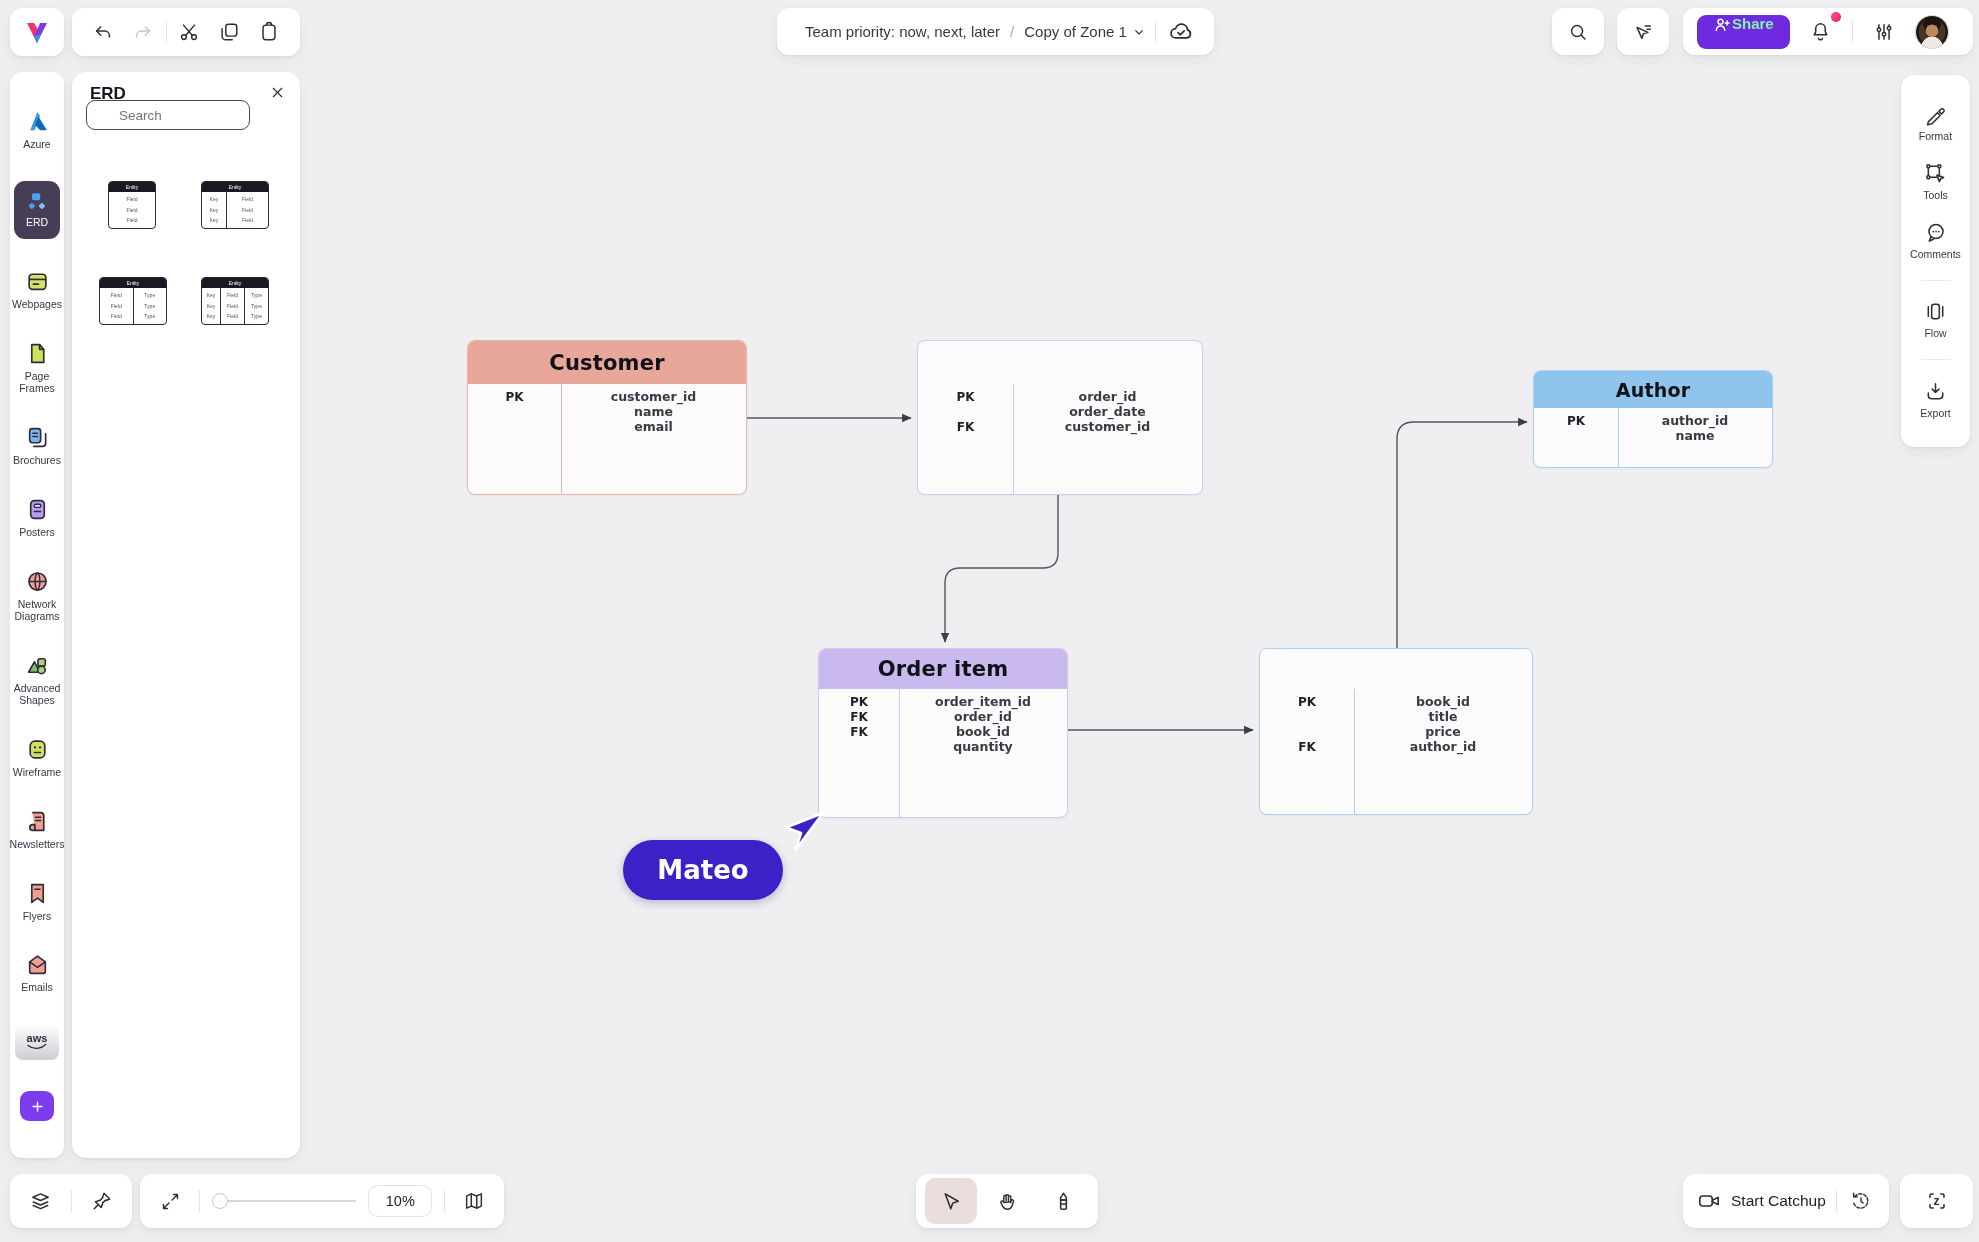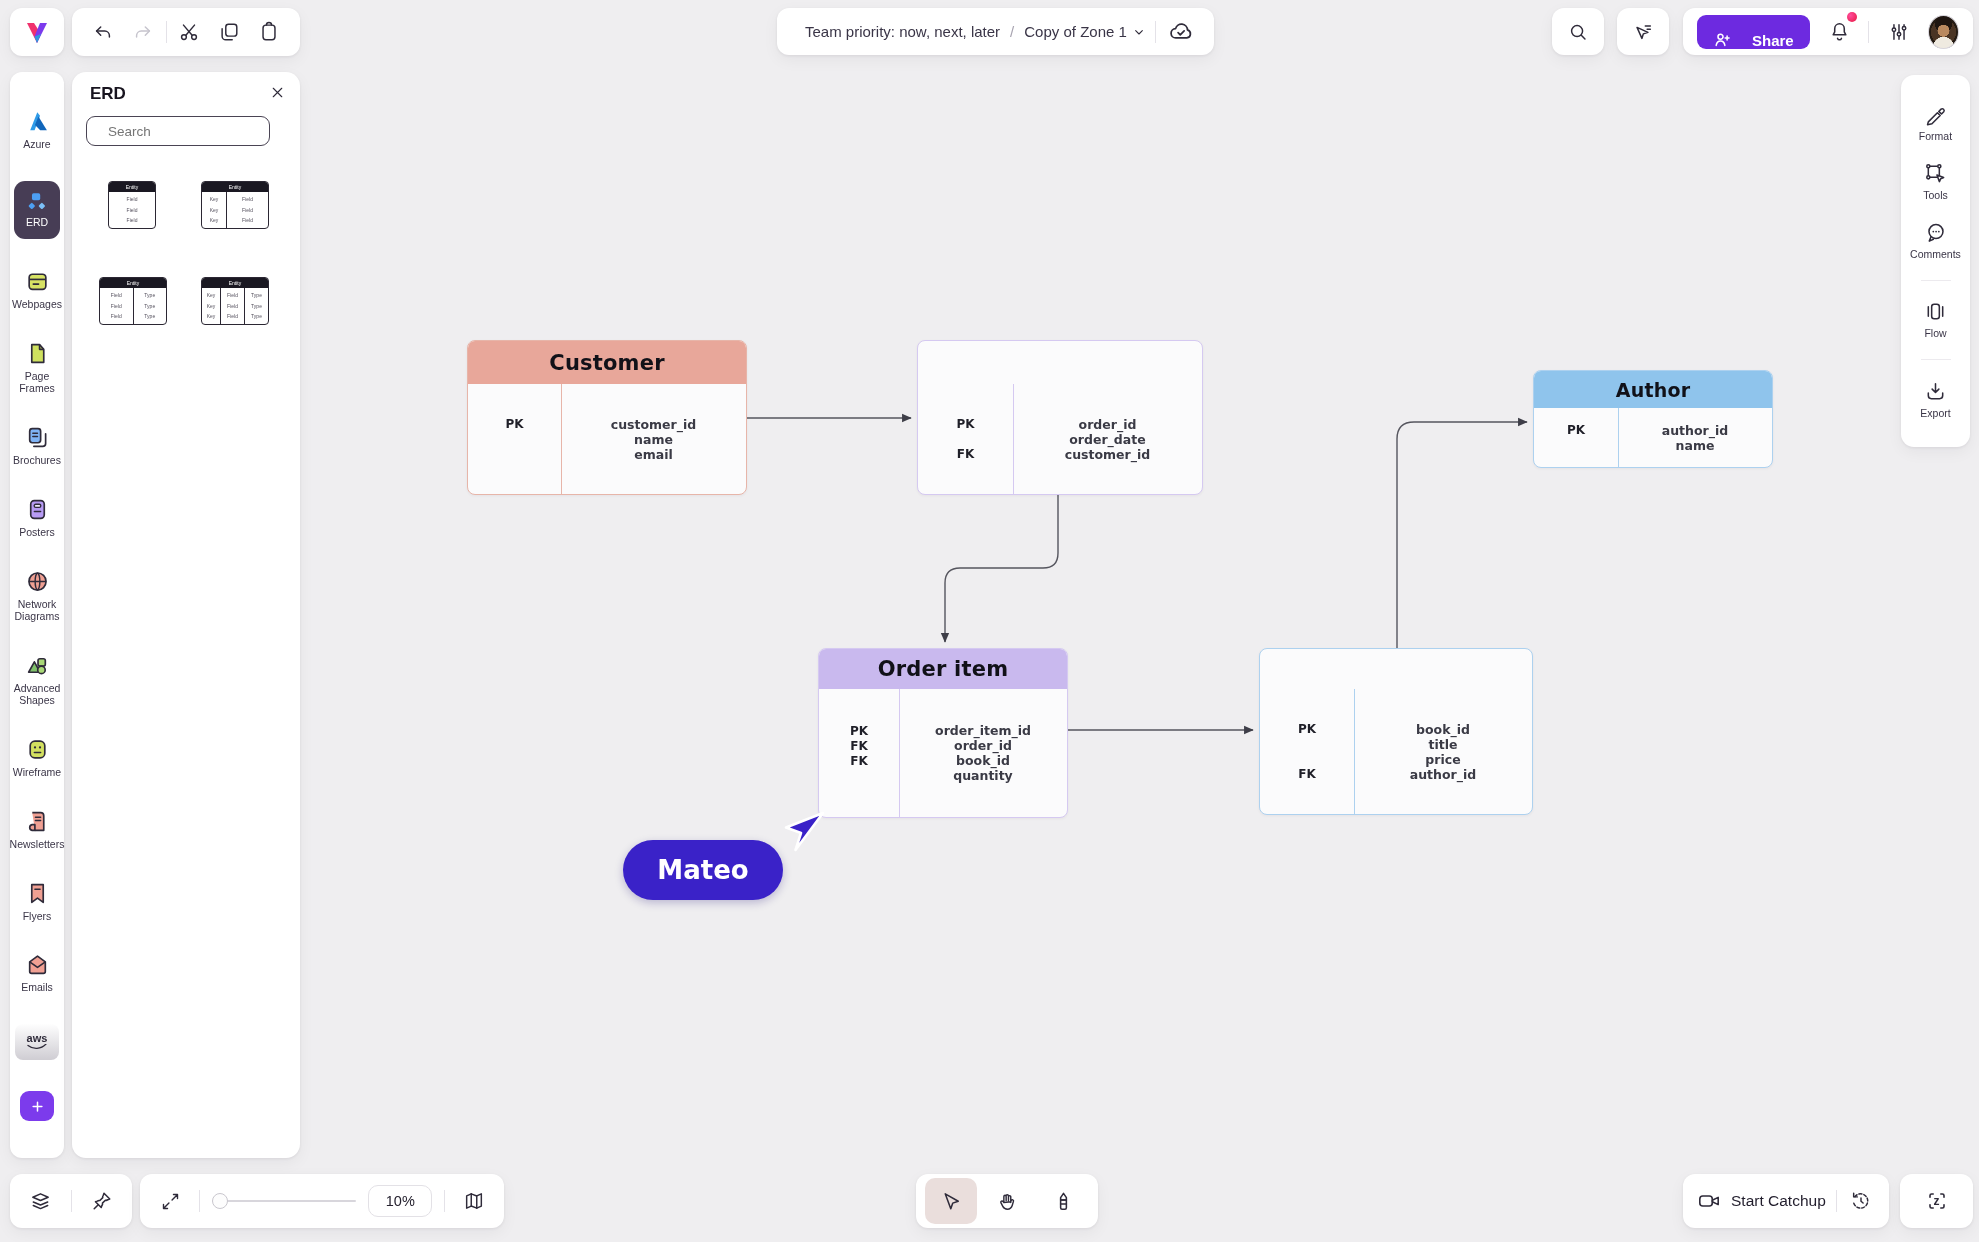--- a/index.html
+++ b/index.html
@@ -15,21 +15,21 @@
   .logo-card { left:10px; top:8px; width:54px; height:48px; display:flex; align-items:center; justify-content:center; }
   .toolbar-card { left:72px; top:8px; width:228px; height:48px; display:flex; align-items:center; justify-content:space-evenly; padding:0 8px; }
   .title-card { left:777px; top:8px; width:437px; height:47px; display:flex; align-items:center; padding:0 28px; gap:8px; }
   .doc-title { font-size:15px; color:#3A3547; white-space:nowrap; }
   .crumb-sep { color:#A7A3B0; font-size:15px; padding:0 2px; }
   .page-name { font-size:15px; color:#3A3547; white-space:nowrap; cursor:pointer; display:flex; align-items:center; gap:4px; }
   .title-right { margin-left:auto; display:flex; align-items:center; gap:12px; }
   .search-card { left:1552px; top:8px; width:52px; height:47px; display:flex; align-items:center; justify-content:center; }
   .pointer-card { left:1617px; top:8px; width:52px; height:47px; display:flex; align-items:center; justify-content:center; }
   .account-card { left:1683px; top:8px; width:290px; height:47px; display:flex; align-items:center; gap:14px; padding:0 14px; }
-  .share-btn { background:var(--accent,#6D2AE0); color:#ffffff; border:none; border-radius:9px; height:34px; padding:0 16px; font-size:15px; font-weight:bold; display:flex; align-items:flex-end; gap:20px; cursor:pointer; font-family:"Liberation Sans",sans-serif; }
+  .share-btn { background:var(--accent,#6D2AE0); color:#86efac; border:none; border-radius:9px; height:34px; padding:0 16px; font-size:15px; font-weight:bold; display:flex; align-items:flex-start; gap:0; cursor:pointer; font-family:"Liberation Sans",sans-serif; }
   .bell-wrap { position:relative; cursor:pointer; }
   .bell-dot { position:absolute; right:-3px; top:-3px; width:10px; height:10px; border-radius:50%; background:radial-gradient(circle at 35% 35%, #FF4D9D, #E8173F); }
   .avatar { width:34px; height:34px; border-radius:50%; cursor:pointer; border:1px solid #D8D5DC;
     background:
       radial-gradient(circle at 50% 98%, #EFEAE0 0 30%, rgba(0,0,0,0) 31%),
       radial-gradient(circle at 50% 46%, #B9895F 0 26%, rgba(0,0,0,0) 27%),
       radial-gradient(circle at 50% 26%, #1E1510 0 30%, rgba(0,0,0,0) 31%),
       radial-gradient(circle at 50% 50%, #4A3424 0 58%, #241B13 59%); }
 
   
@@ -39,42 +39,42 @@
   .erd-tile { width:46px; height:58px; background:#473D55; border-radius:11px; display:flex; flex-direction:column; align-items:center; justify-content:center; gap:3px; cursor:pointer; }
   .erd-tile .side-label { color:#fff; }
   .aws-tile { width:44px; height:36px; border-radius:8px; background:linear-gradient(#FEFEFE,#CFCDD3); display:flex; flex-direction:column; align-items:center; justify-content:center; cursor:pointer; }
   .aws-word { font-size:11px; font-weight:bold; color:#2F2B3A; line-height:1; }
   .plus-btn { width:34px; height:30px; border-radius:9px; background:#7C3BEC; color:#fff; font-size:17px; display:flex; align-items:center; justify-content:center; cursor:pointer; }
 
   
   .panel { left:72px; top:72px; width:228px; height:1086px; border-radius:14px; }
   .panel-title { position:absolute; left:18px; top:12px; font-size:17px; font-weight:bold; color:#18141F; }
   .panel-close { position:absolute; right:14px; top:12px; cursor:pointer; }
-  .searchbox { position:absolute; left:14px; top:44px; width:184px; height:30px; border:1.4px solid #4A4454; border-radius:9px; display:flex; align-items:center; gap:7px; padding:0 14px; background:#fff; }
+  .searchbox { position:absolute; left:14px; top:28px; width:164px; height:30px; border:1.4px solid #4A4454; border-radius:9px; display:flex; align-items:center; gap:7px; padding:0 25px; background:#fff; }
   .searchbox input { border:none; outline:none; font-size:13.5px; color:#3A3547; width:150px; background:transparent; font-family:"Liberation Sans",sans-serif; }
   .thumb { position:absolute; border:1px solid #2B2733; border-radius:4px; background:#fff; display:flex; flex-direction:column; overflow:hidden; cursor:pointer; }
   .thumb-head { background:#1A1822; color:#fff; font-size:5px; text-align:center; padding:2.5px 0; line-height:1; }
   .thumb-body { flex:1; display:flex; }
   .thumb-col { flex:1; display:flex; flex-direction:column; justify-content:space-evenly; align-items:center; }
   .thumb-col + .thumb-col { border-left:1px solid #2B2733; }
   .thumb-cell { font-size:5px; color:#55515E; line-height:1; }
 
   
   .rail { left:1901px; top:75px; width:69px; height:372px; border-radius:13px; display:flex; flex-direction:column; align-items:center; justify-content:space-evenly; padding:8px 0; }
   .rail-item { display:flex; flex-direction:column; align-items:center; gap:4px; cursor:pointer; }
   .rail-label { font-size:10.5px; color:#3A3547; }
   .rail-div { width:30px; height:1px; background:#ECEAEE; }
 
   
   .entity { position:absolute; background:#FBFBFC; border:1px solid var(--bd); border-radius:8px; box-shadow:0 1px 3px rgba(30,25,40,.05); font-family:"DejaVu Sans", sans-serif; }
   .th-salmon { --head:#E8A79A; --bd:#E7B5A9; }
   .th-purple { --head:#C9B9EE; --bd:#D5C9F1; }
   .th-blue   { --head:#8FC4EC; --bd:#ADD1EF; }
   .ehead { height:var(--hh); background:var(--head); border-radius:7px 7px 0 0; display:flex; align-items:center; justify-content:center; font-size:21px; font-weight:bold; color:#111118; letter-spacing:.2px; }
-  .ebody { position:absolute; left:0; right:0; top:var(--hh); bottom:0; display:flex; flex-direction:column; justify-content:center; padding:5px 0; }
+  .ebody { position:absolute; left:0; right:0; top:var(--hh); bottom:0; display:flex; flex-direction:column; justify-content:flex-start; padding:5px 0; }
   .ebody::before { content:""; position:absolute; left:var(--kw); top:0; bottom:0; width:1px; background:var(--bd); }
   .erow { display:grid; grid-template-columns:var(--kw) 1fr; align-items:center; }
   .ekey { text-align:center; font-size:12px; font-weight:bold; color:#1F1F28; }
   .efield { text-align:center; font-size:12.5px; font-weight:bold; color:#3A3A45; }
   #connectors { position:absolute; left:0; top:0; pointer-events:none; }
 
   
   .mateo-pill { position:absolute; left:623px; top:840px; width:160px; height:60px; border-radius:30px; background:var(--cursor,#3A22C8); display:flex; align-items:center; justify-content:center; color:#fff; font-size:26px; font-weight:bold; font-family:"DejaVu Sans",sans-serif; box-shadow:0 3px 8px rgba(30,20,120,.25); }
   .mateo-cursor { position:absolute; left:782px; top:810px; }
 

